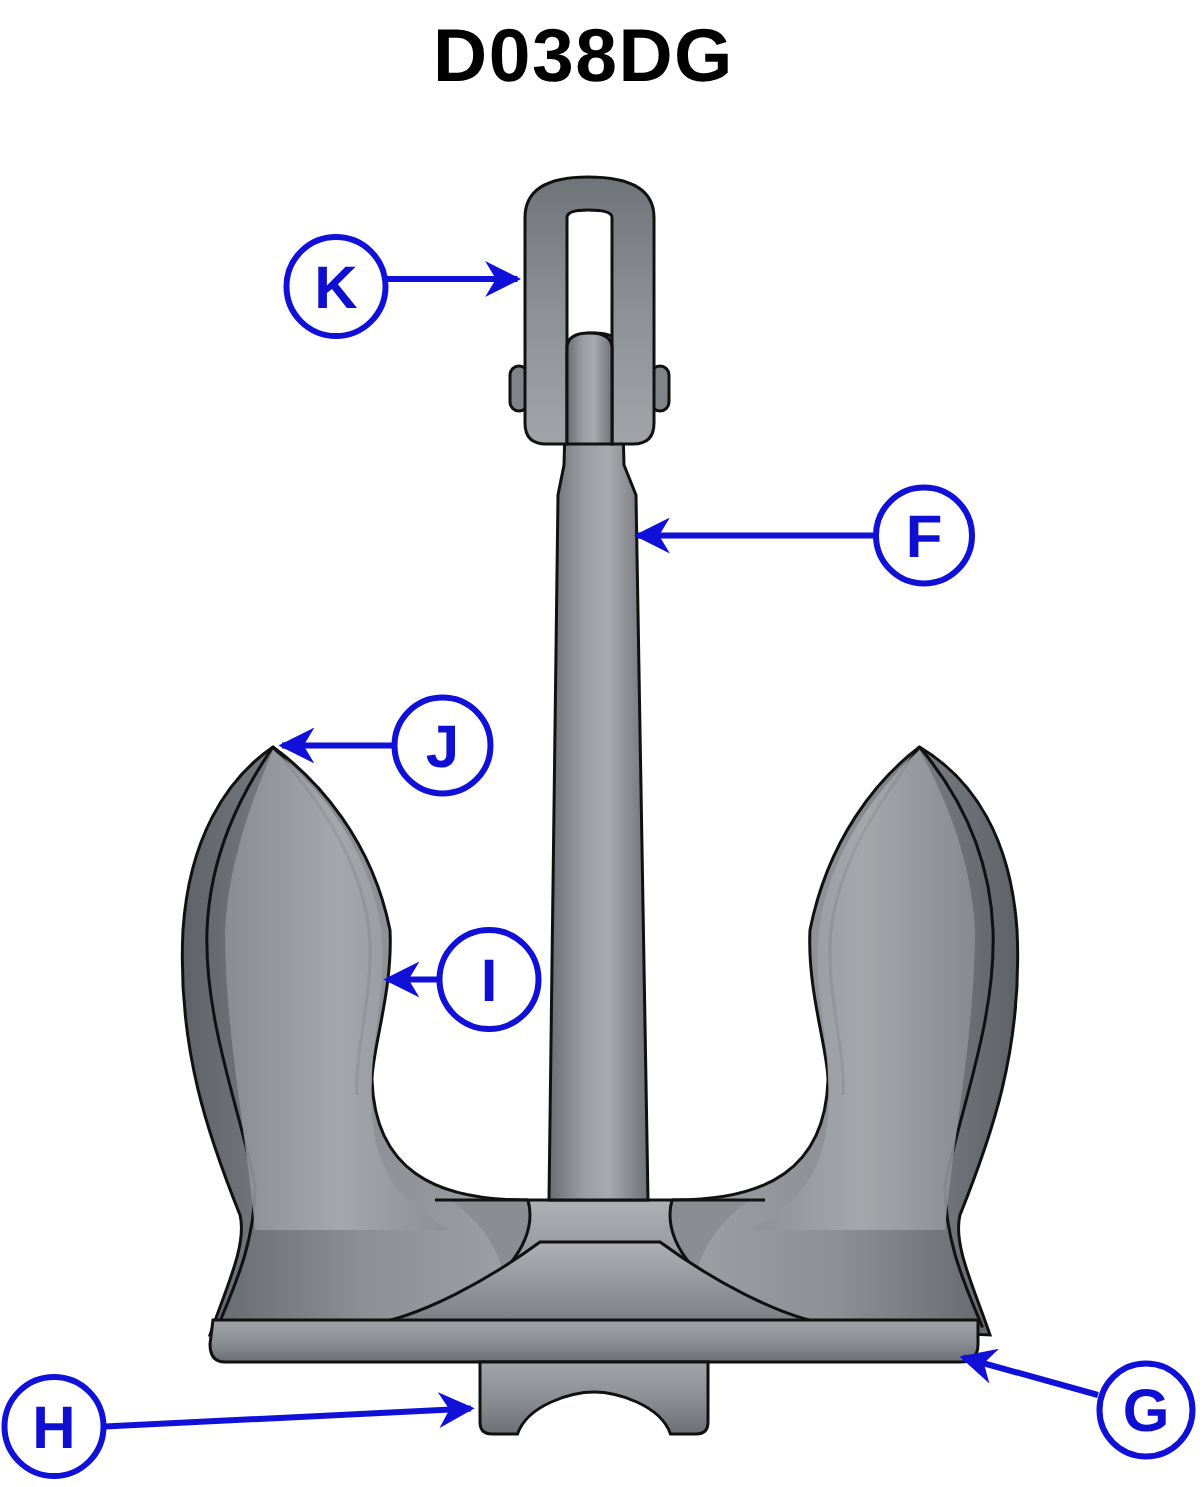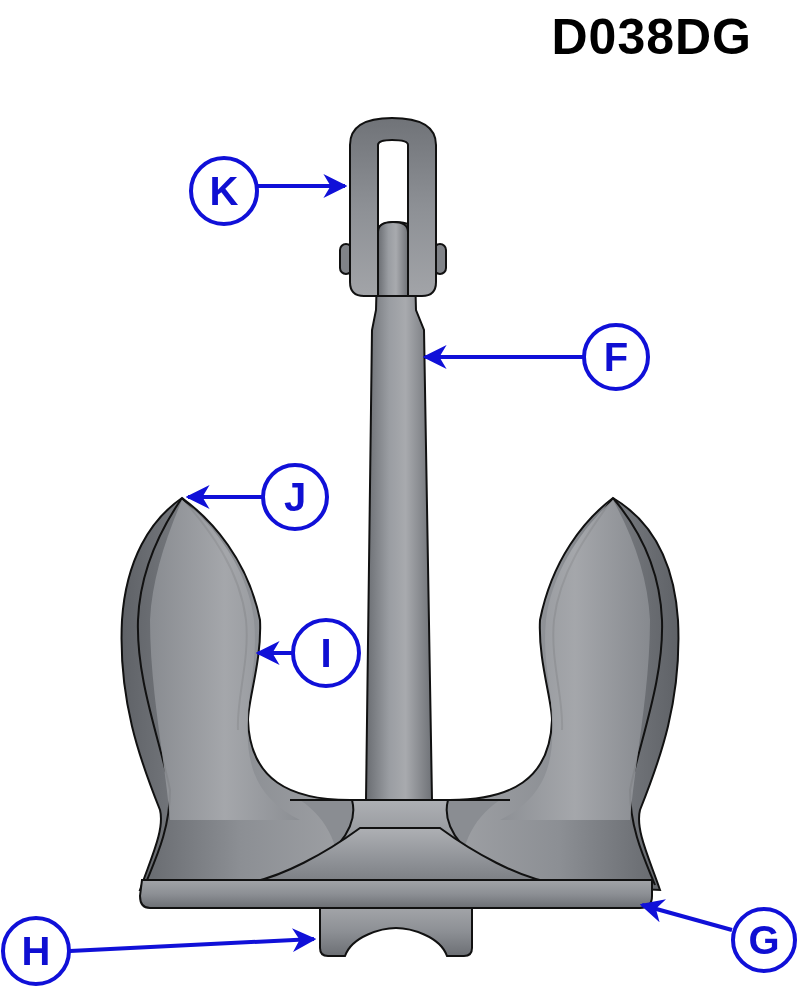--- a/index.html
+++ b/index.html
@@ -1,17 +1,17 @@
 <!DOCTYPE html>
 <html><head>
 <meta charset="utf-8">
 <style>
   html, body { margin: 0; padding: 0; background: #ffffff; }
   body { width: 800px; height: 991px; position: relative; overflow: hidden; font-family: "Liberation Sans", sans-serif; }
-  .title { position: absolute; left: 0; top: 8px; width: 752px; text-align: right; font-size: 50px; font-weight: bold; color: #000; letter-spacing: 1px; }
+  .title { position: absolute; left: 13px; top: 8px; width: 752px; text-align: center; font-size: 50px; font-weight: bold; color: #000; letter-spacing: 1px; }
   svg.stage { position: absolute; left: 0; top: 0; }
   .callout-letter { font-family: "Liberation Sans", sans-serif; font-weight: bold; font-size: 40px; fill: #0f0fd2; }
 </style>
 </head>
 <body>
 
 <div class="title">D038DG</div>
 
 <svg class="stage" width="800" height="991" viewBox="0 0 800 991" xmlns="http://www.w3.org/2000/svg">
   <defs>

